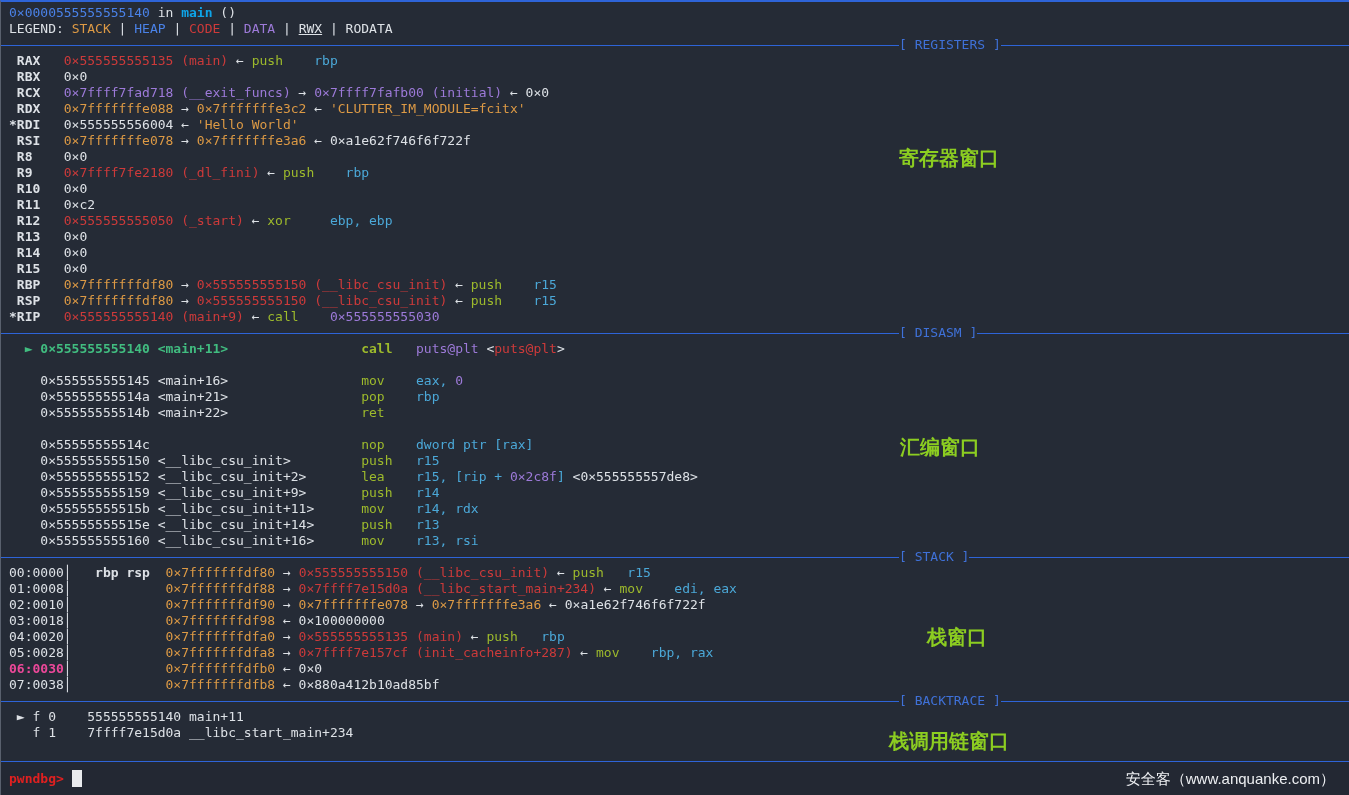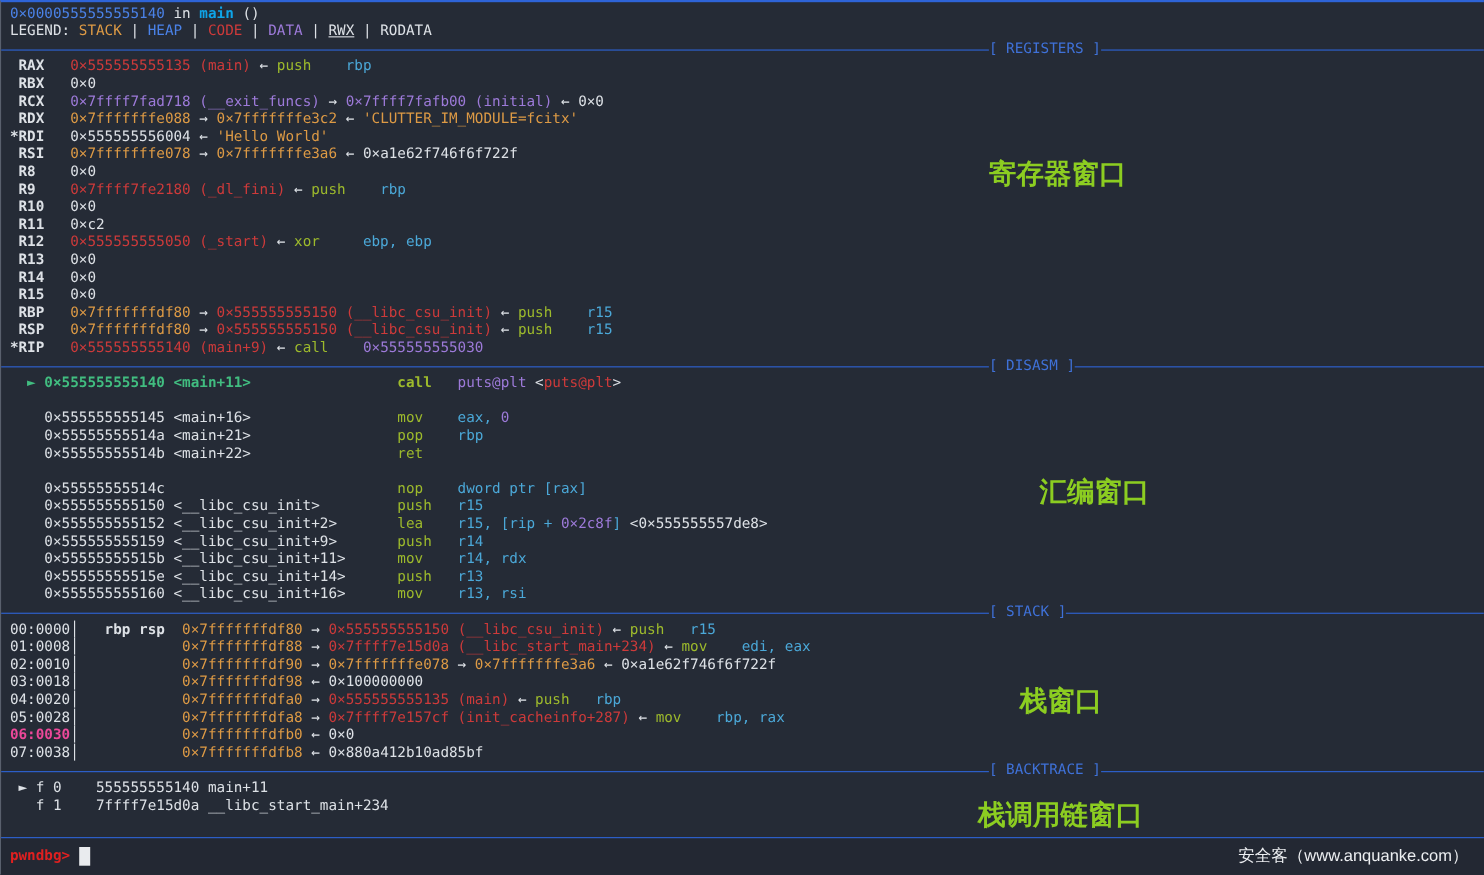--- a/index.html
+++ b/index.html
@@ -24,24 +24,24 @@
     padding:0 14px 0 8px;box-sizing:border-box;background:#232833;
   }
   .prompt{color:#e02020;font-weight:bold;white-space:pre;}
   .cursor{display:inline-block;width:10px;height:17px;background:#e9ebee;margin-left:8px;}
   .watermark{
     margin-left:auto;font-family:"Liberation Sans",sans-serif;
     font-size:15px;color:#edeff2;
   }
   .anno{
     position:absolute;font-family:"Liberation Sans",sans-serif;
-    font-weight:bold;font-size:25px;color:#8ccd21;white-space:nowrap;
+    font-weight:bold;font-size:20px;color:#8ccd21;white-space:nowrap;
   }
   #anno-registers{left:898px;top:148px;}
-  #anno-disasm{left:944px;top:437px;text-align:right;}
+  #anno-disasm{left:899px;top:437px;text-align:right;}
   #anno-stack{left:926px;top:627px;}
   #anno-backtrace{left:888px;top:731px;}
 </style>
 </head>
 <body>
 
 <div class="term">
   <div id="lines">
       <div class="line"><span style="color: rgb(74, 130, 232);">0×0000555555555140</span><span style="color: rgb(221, 225, 230);"> in </span><span style="color: #0ea5e9; font-weight: bold;">main</span><span style="color: rgb(221, 225, 230);"> ()</span></div>
       <div class="line"><span style="color: rgb(221, 225, 230);">LEGEND: </span><span style="color: rgb(221, 154, 69);">STACK</span><span style="color: rgb(221, 225, 230);"> | </span><span style="color: rgb(74, 130, 232);">HEAP</span><span style="color: rgb(221, 225, 230);"> | </span><span style="color: rgb(205, 58, 58);">CODE</span><span style="color: rgb(221, 225, 230);"> | </span><span style="color: rgb(157, 122, 217);">DATA</span><span style="color: rgb(221, 225, 230);"> | </span><span style="color: rgb(221, 225, 230); text-decoration: underline;">RWX</span><span style="color: rgb(221, 225, 230);"> | </span><span style="color: rgb(221, 225, 230);">RODATA</span></div>

